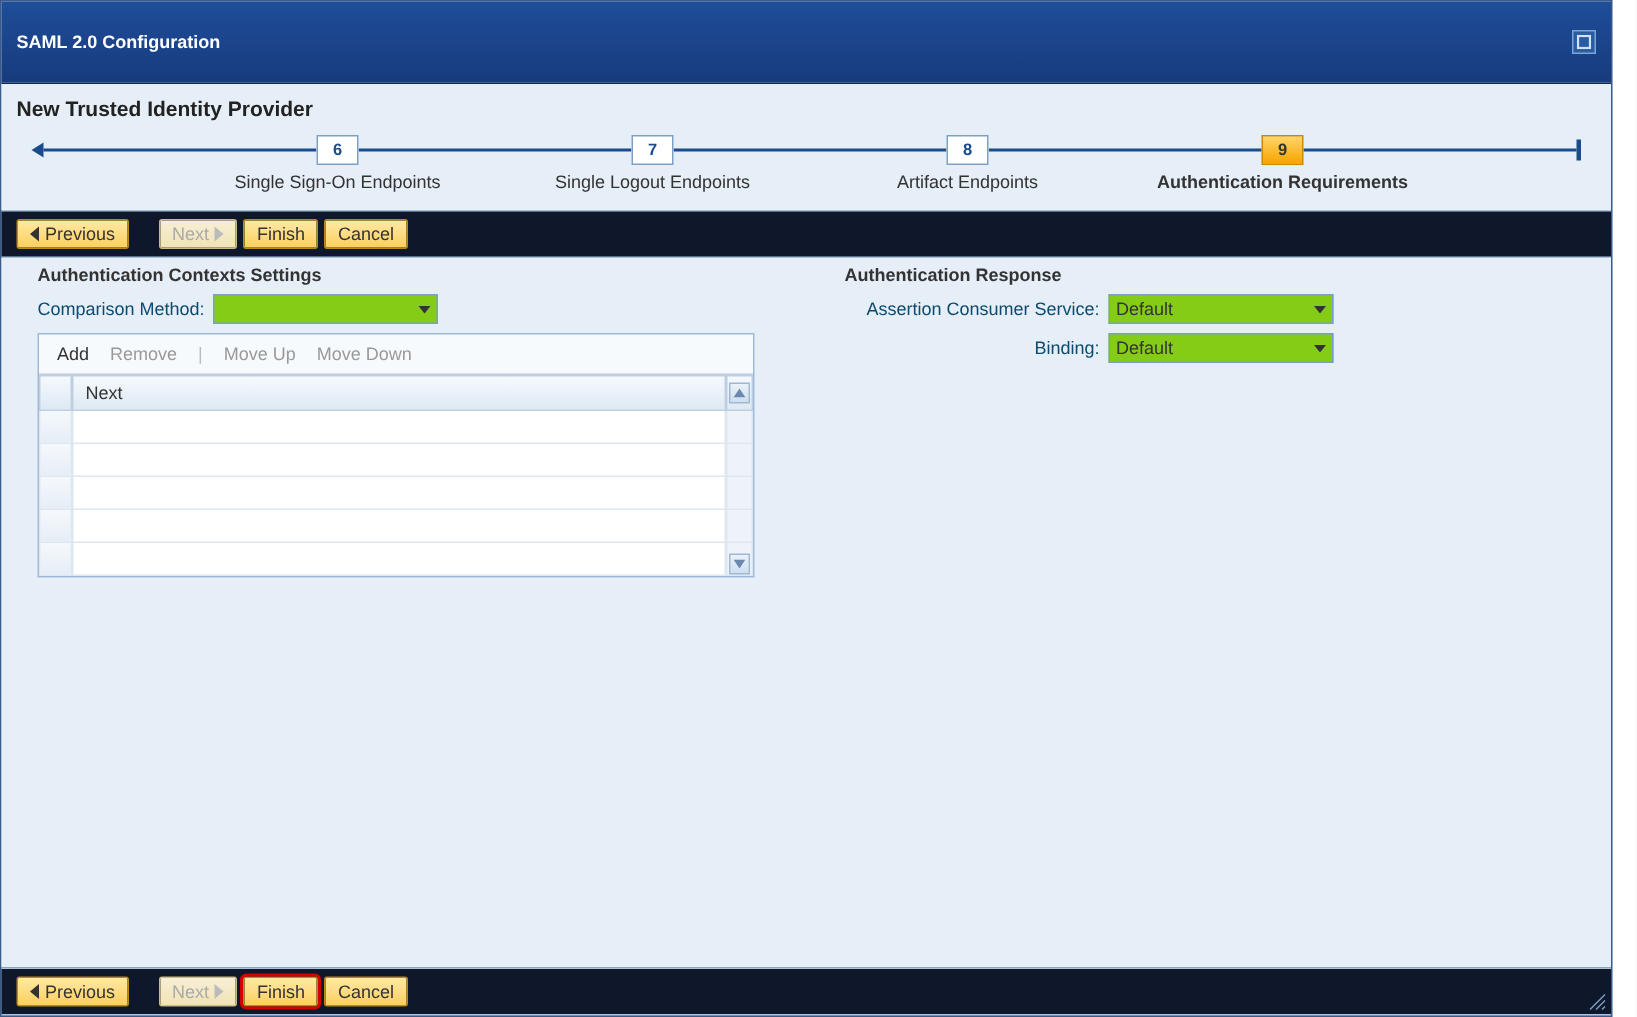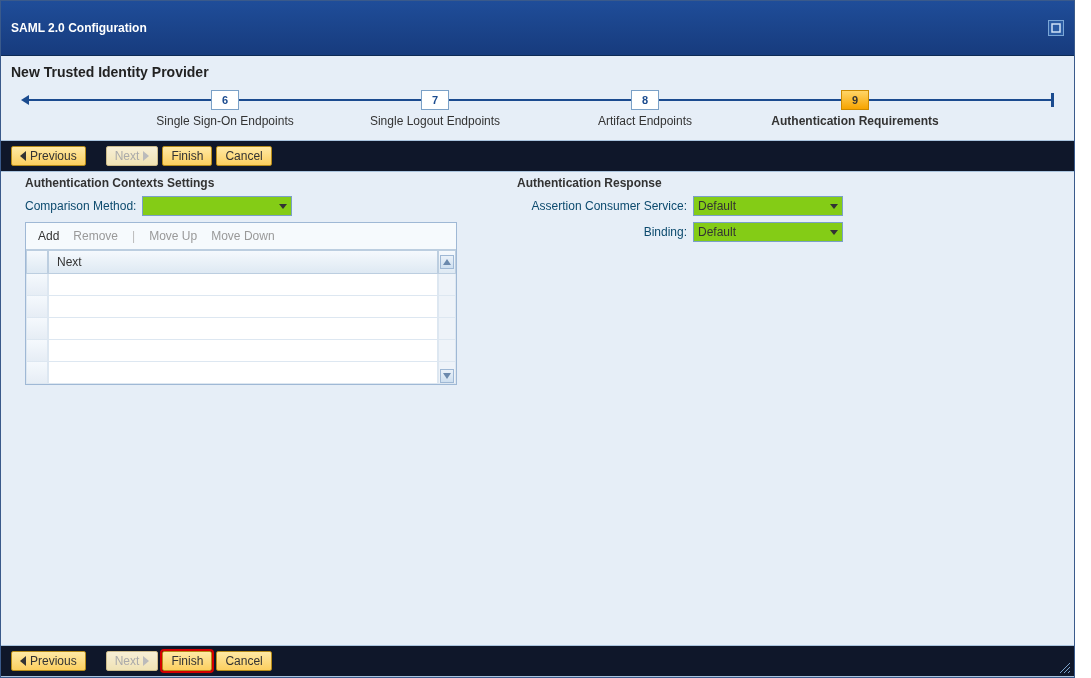--- a/index.html
+++ b/index.html
@@ -181,21 +181,21 @@
     border-right: 4px solid transparent;
     border-top: 5px solid #333;
   }
   .subsection {
     font-weight: bold;
     margin-top: 8px;
     margin-bottom: 4px;
   }
   .table-widget {
     border: 1px solid #9fb8d5;
-    width: 432px;
+    width: 478px;
     background: #f6fafd;
   }
   .tbl-toolbar {
     display: flex;
     gap: 14px;
     padding: 6px 12px;
     border-bottom: 1px solid #bccee0;
     color: #999;
   }
   .tbl-toolbar .tb-btn { cursor: pointer; }

